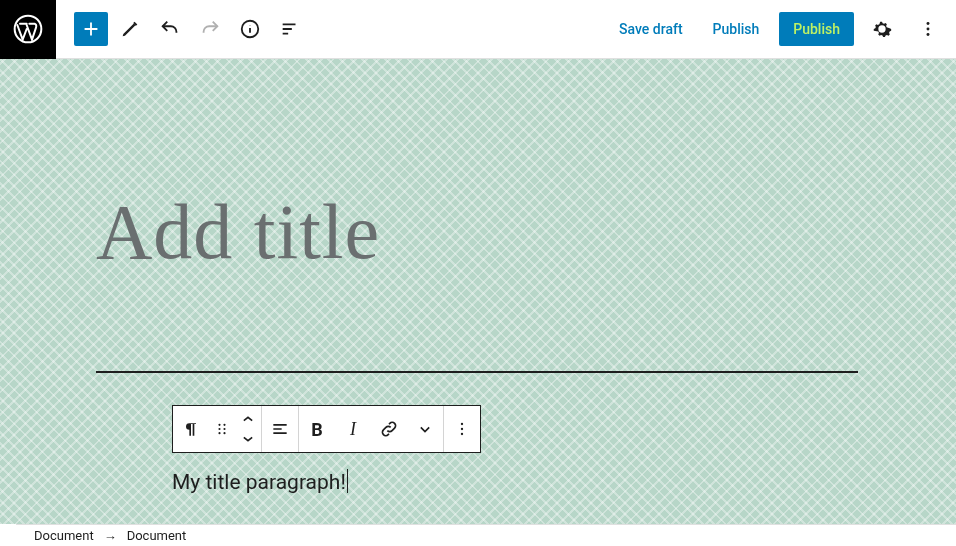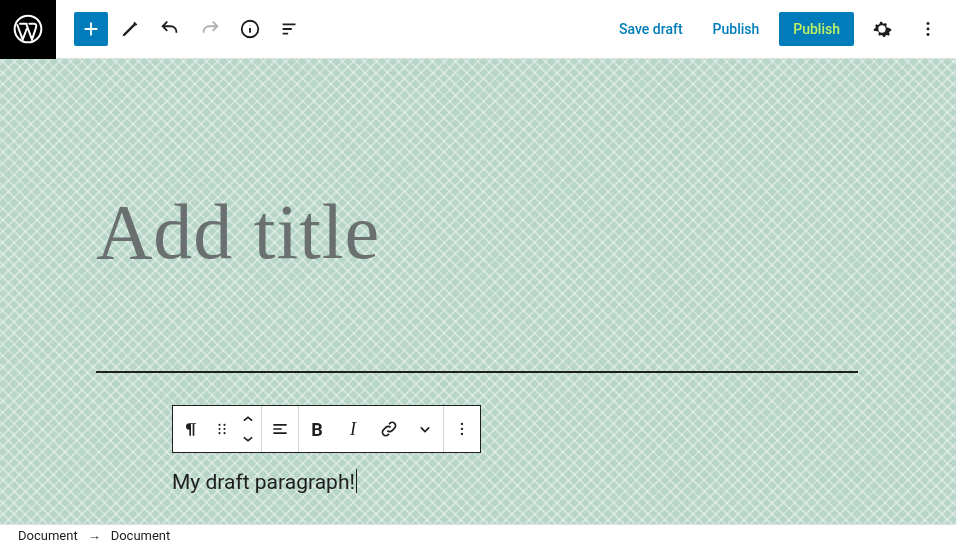--- a/index.html
+++ b/index.html
@@ -60,21 +60,21 @@
 
   
   .para {
     position:absolute; left:172px; top:410px; font-size:21px; color:#1e1e1e;
     font-family:-apple-system, BlinkMacSystemFont, "Segoe UI", Roboto, sans-serif;
   }
   .caret { display:inline-block; width:1px; height:24px; background:#1e1e1e; vertical-align:-4px; margin-left:1px; }
 
   
   .footer {
-    position:absolute; left:0; right:0; bottom:0; height:22px; background:#fff; border-top:1px solid #e0e0e0;
+    position:absolute; left:16px; right:0; bottom:0; height:22px; background:#fff; border-top:1px solid #e0e0e0;
     display:flex; align-items:center; padding:0 18px; font-size:13px; color:#1e1e1e; gap:10px;
   }
   .footer .sep { color:#1e1e1e; }
 </style>
 </head>
 <body>
 
 <div class="topbar">
   <div class="wp-logo">
     <svg viewBox="0 0 24 24" fill="none" stroke="#fff" stroke-width="1.5">
@@ -200,21 +200,21 @@
         <svg viewBox="0 0 24 24" fill="#1e1e1e">
             <circle cx="12" cy="6" r="1.4"></circle>
             <circle cx="12" cy="12" r="1.4"></circle>
             <circle cx="12" cy="18" r="1.4"></circle>
           </svg>
       </div>
     </div>
   </div>
 
   <div class="para">
-    <span>My draft paragraph!</span><span class="caret"></span>
+    <span>My title paragraph!</span><span class="caret"></span>
   </div>
 
 </div>
 
 <div class="footer">
   <span>Document</span>
   <span class="sep">→</span>
   <span>Document</span>
 </div>
 

